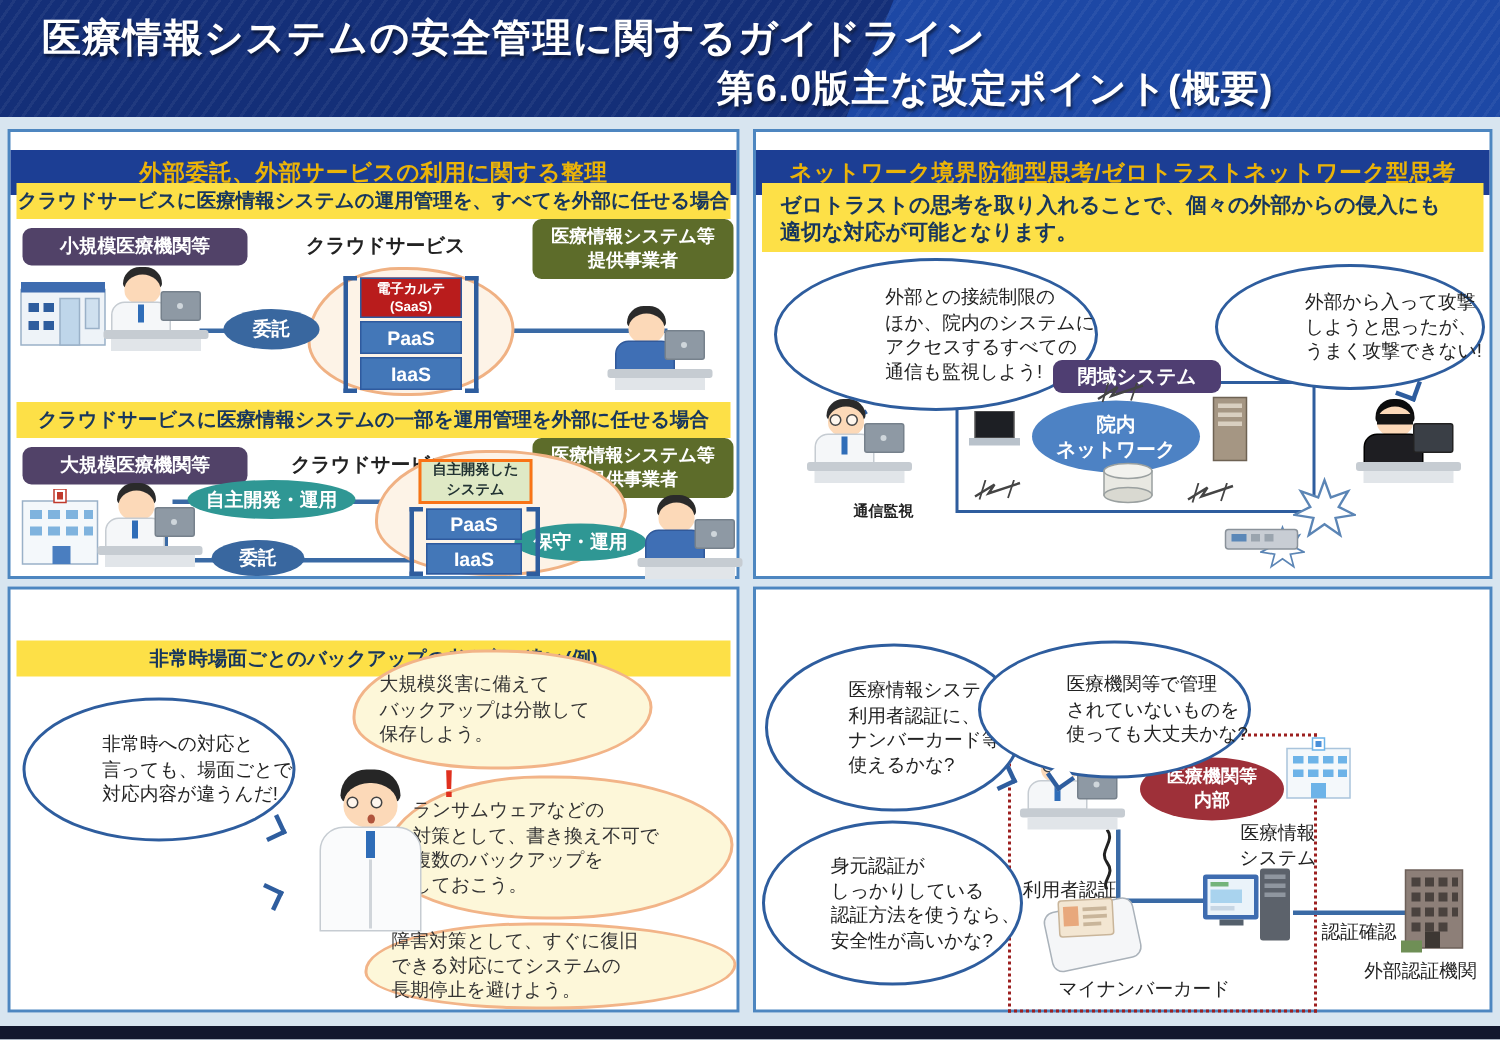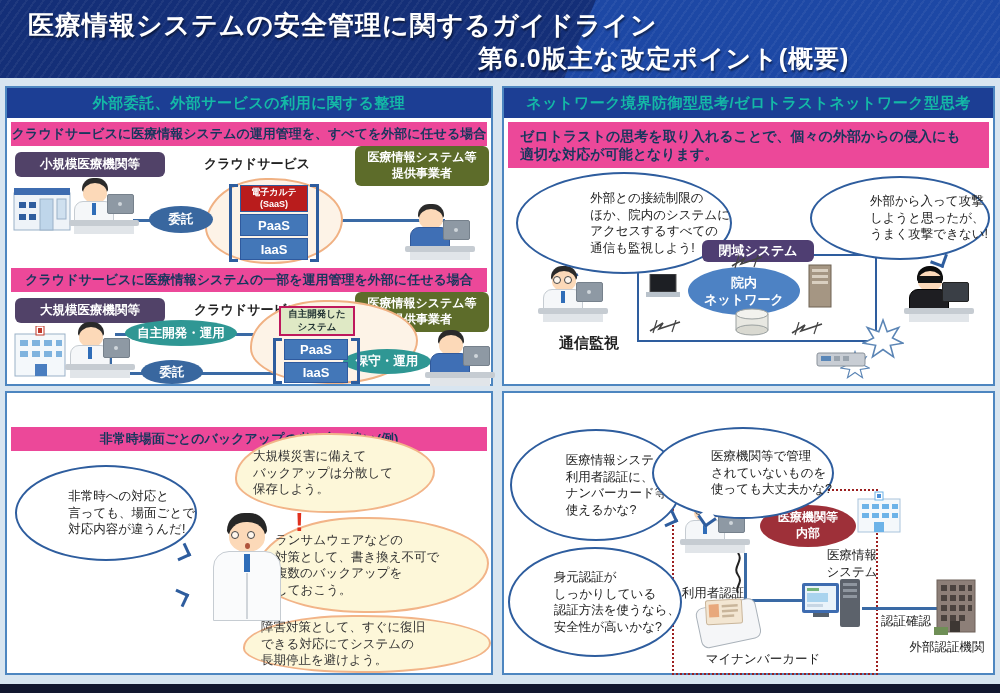--- a/index.html
+++ b/index.html
@@ -15,23 +15,23 @@
      background:#1d48a5;transform:skewX(-22deg)}
   #titlebar:after{content:"";position:absolute;inset:0;
      background:repeating-linear-gradient(125deg,rgba(255,255,255,.05) 0 2px,transparent 2px 7px)}
   .t1{left:28px;top:8px;font-size:26px;font-weight:bold;color:#fff;z-index:2;
       text-shadow:1px 2px 2px rgba(0,0,0,.5);letter-spacing:1px}
   .t2{left:478px;top:42px;font-size:25px;font-weight:bold;color:#fff;z-index:2;
       text-shadow:1px 2px 2px rgba(0,0,0,.5);letter-spacing:1px}
 
   
   .panel{position:absolute;background:#fff;border:2px solid #4d86c0}
-  .phead{position:absolute;left:0;right:0;top:0;height:30px;background:#1c3e94;color:#14b8a6;
+  .phead{position:absolute;left:0;right:0;top:12px;height:30px;background:#1c3e94;color:#eab308;
      font-weight:bold;font-size:15px;display:flex;align-items:center;justify-content:center;letter-spacing:.5px}
-  .strip{position:absolute;background:#ec4899;color:#17365d;font-weight:bold;font-size:13px;
+  .strip{position:absolute;background:#fde047;color:#17365d;font-weight:bold;font-size:13px;
      display:flex;align-items:center;justify-content:center;text-align:center}
   .badge{position:absolute;border-radius:6px;color:#fff;font-weight:bold;font-size:12.5px;
      display:flex;align-items:center;justify-content:center;text-align:center}
   .purple{background:#514268}.olive{background:#5d6c2a}
   .oval{position:absolute;border-radius:50%;color:#ffffff;font-weight:bold;font-size:12.5px;
      display:flex;align-items:center;justify-content:center;z-index:3}
   .oblue{background:#39679f}.oteal{background:#2f9794}
   .lbl{position:absolute;font-size:13px;color:#222;text-align:center}
   .line{position:absolute;background:#3a6aa5;z-index:1}
   .cloud{position:absolute;background:#fdf3e7;border:2.5px solid #f0b183;
@@ -39,21 +39,21 @@
   .tcloud{position:absolute;background:#fdf7d9;border:2.5px solid #f2b488;
      border-radius:46% 54% 52% 48%/58% 50% 54% 44%;display:flex;align-items:center;
      padding:8px 16px;font-size:12.5px;color:#333;z-index:2}
   .bubble{position:absolute;background:#fff;border:2.5px solid #2e5d9e;border-radius:50%;
      display:flex;align-items:center;justify-content:flex-end;font-size:12.5px;color:#222;z-index:4}
   .tail{position:absolute;width:14px;height:14px;background:#fff;
      border-right:3px solid #2e5d9e;border-bottom:3px solid #2e5d9e;z-index:3}
   .stackbox{position:absolute;background:#4377b8;border:1px solid #2f5a9e;color:#fff;
      font-weight:bold;font-size:13px;display:flex;align-items:center;justify-content:center;z-index:4;text-align:center}
   .saasbox{background:#b91c1c;font-size:9px;font-weight:bold}
-  .ownbox{position:absolute;background:#dfe9c5;border:2px solid #be185d;color:#233;
+  .ownbox{position:absolute;background:#dfe9c5;border:2px solid #f97316;color:#233;
      font-weight:bold;font-size:9.5px;display:flex;align-items:center;justify-content:center;text-align:center;z-index:4}
   .brk{position:absolute;width:9px;border:3px solid #2e5d9e;z-index:4}
   .brkL{border-right:none}.brkR{border-left:none}
 
   
   .person{position:absolute;width:72px;height:58px;z-index:3}
   .person .hair{position:absolute;left:13px;top:0;width:26px;height:14px;background:#2a2a2a;border-radius:12px 12px 3px 3px}
   .person .face{position:absolute;left:14px;top:5px;width:24px;height:20px;background:#fcd9b8;border-radius:50% 50% 46% 46%}
   .person .torso{position:absolute;left:5px;top:23px;width:40px;height:20px;background:#f5f7f9;border:1px solid #c6ccd2;border-radius:9px 9px 0 0}
   .person .tie{position:absolute;left:23px;top:25px;width:4px;height:12px;background:#2f6db8}
@@ -263,21 +263,21 @@
       <div class="face"></div>
     <div class="sp" style="left:15px;top:10px"></div>
       <div class="sp" style="left:26px;top:10px"></div>
     <div class="torso"></div>
       <div class="tie"></div>
     <div class="lap"></div>
       <div class="lapdot"></div>
       <div class="desk"></div>
       <div class="deskf"></div>
   </div>
-  <div class="lbl" style="left:30px;top:246px;width:110px;font-size:15px;font-weight:600">通信監視</div>
+  <div class="lbl" style="left:30px;top:246px;width:110px;font-size:10px;font-weight:600">通信監視</div>
 
   <div class="person hacker" style="left:400px;top:178px">
     <div class="hair"></div>
       <div class="face"></div>
       <div class="mask"></div>
       <div class="torso"></div>
     <div class="lap"></div>
       <div class="desk"></div>
       <div class="deskf"></div>
   </div>

